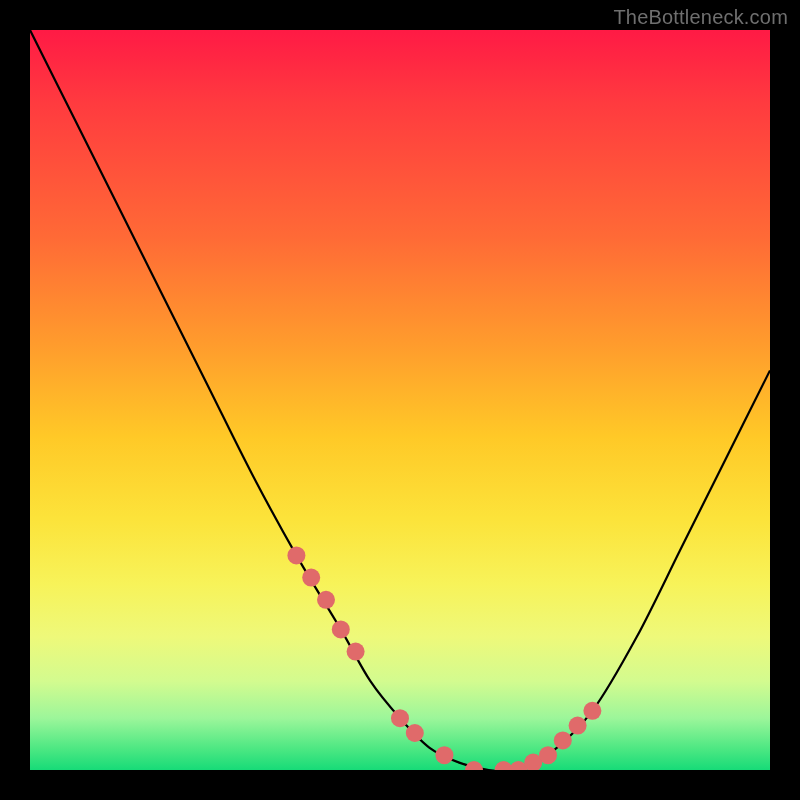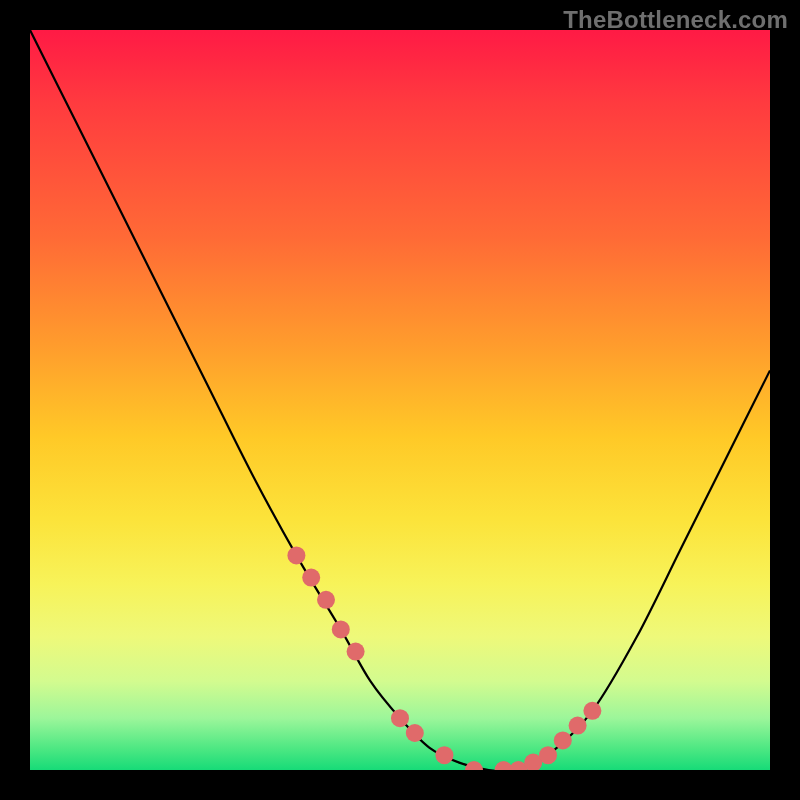--- a/index.html
+++ b/index.html
@@ -39,23 +39,23 @@
       #9cf69a 93%,
       #4fe883 97%,
       #17db78 100%
     );
   }
   .watermark {
     position: absolute;
     top: 6px;
     right: 12px;
     color: #6f6f6f;
-    font-size: 24px;
+    font-size: 20px;
     letter-spacing: 0.2px;
-    font-weight: 700;
+    font-weight: 400;
     user-select: none;
   }
   svg.curve {
     position: absolute;
     left: 0;
     top: 0;
     width: 740px;
     height: 740px;
   }
 </style>

